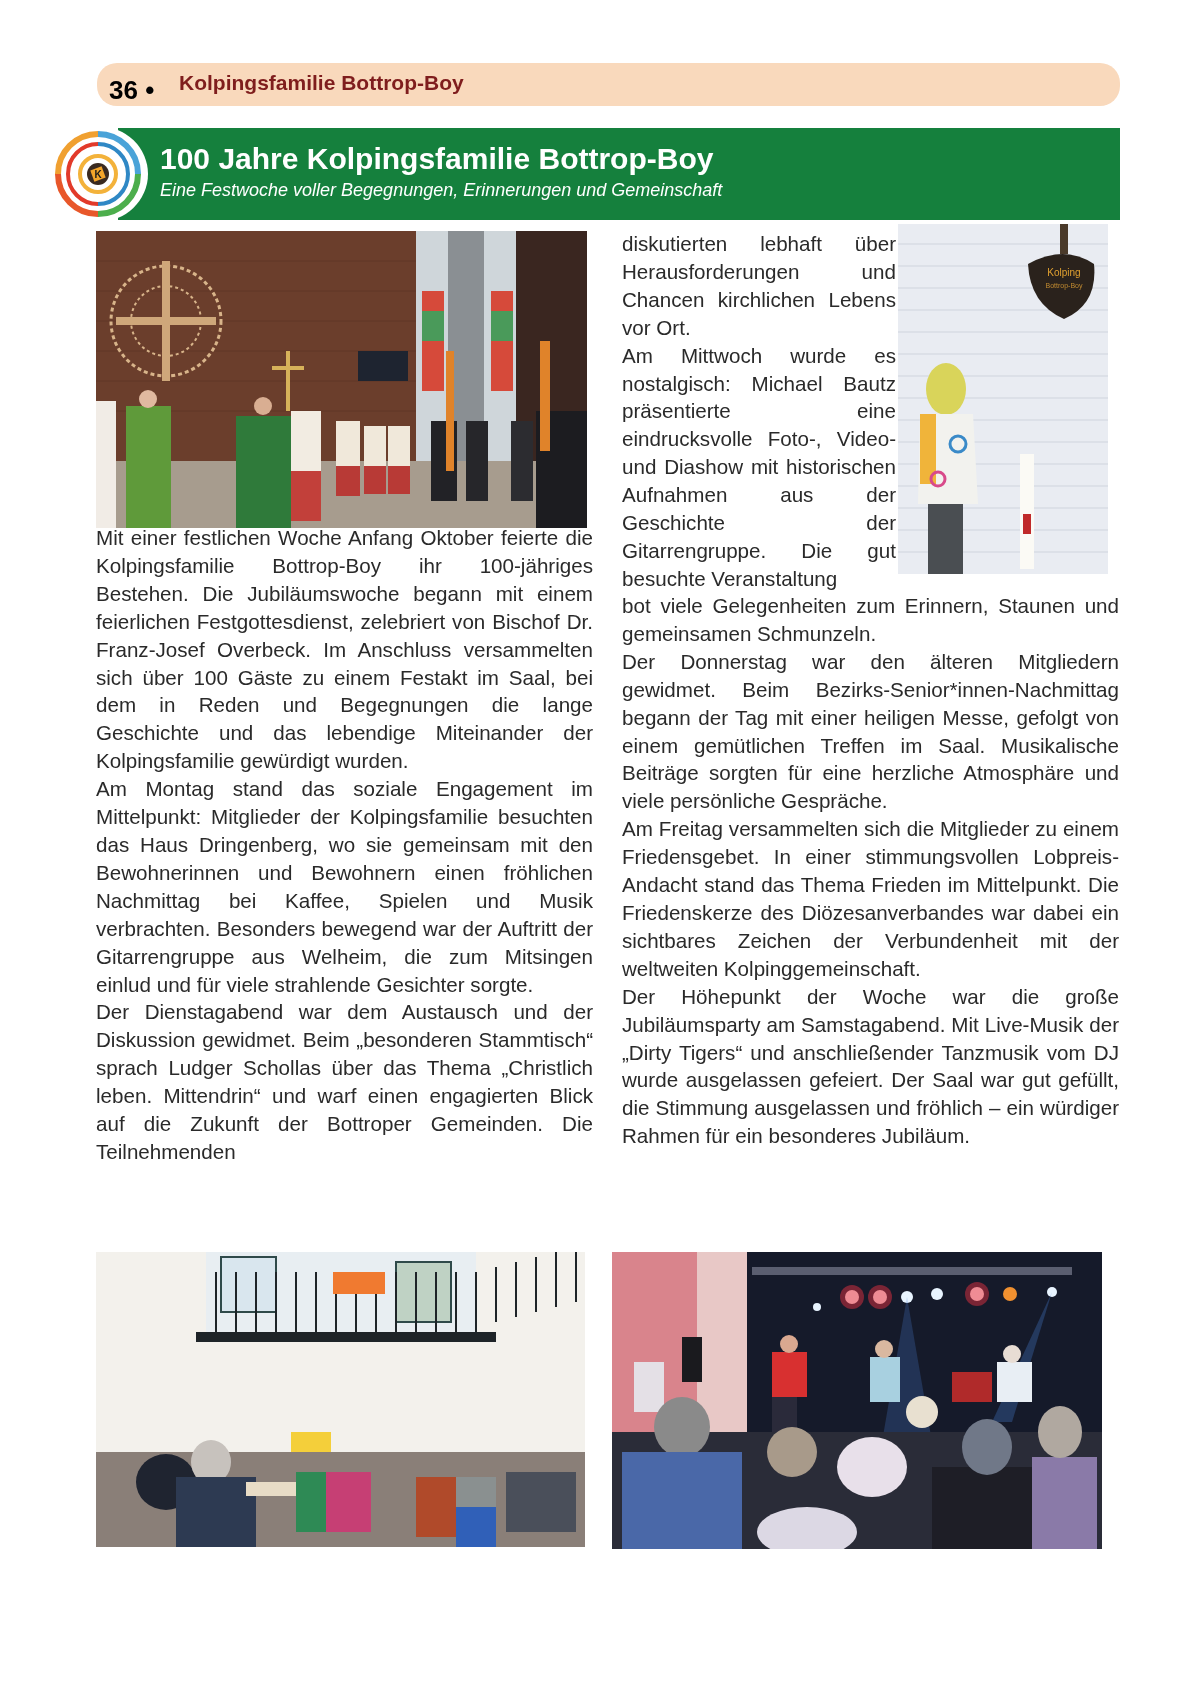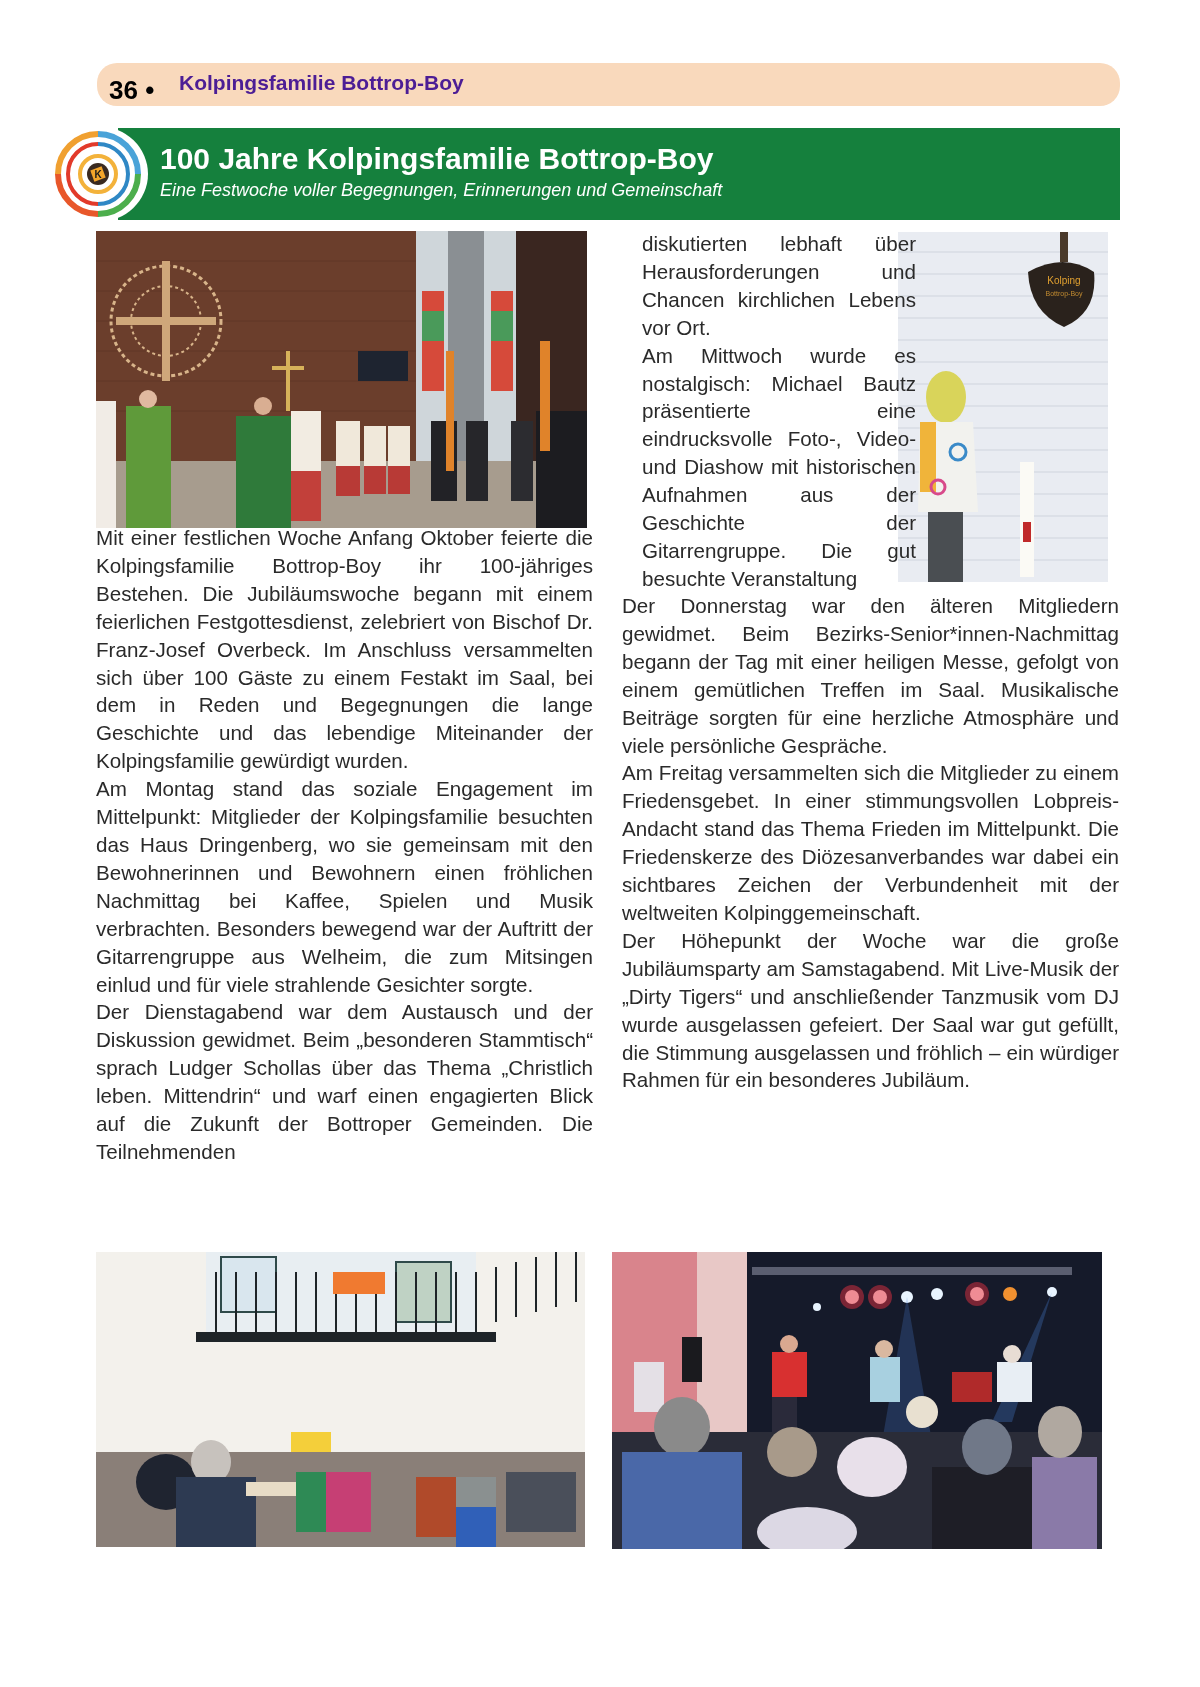--- a/index.html
+++ b/index.html
@@ -2,38 +2,38 @@
 <html><head>
 <meta charset="utf-8">
 <style>
   html, body { margin: 0; padding: 0; background: #ffffff; }
   body { width: 1200px; height: 1687px; position: relative; overflow: hidden;
          font-family: "Liberation Sans", sans-serif; color: #2a2a2a; }
 
   .pagebar { position: absolute; left: 97px; top: 63px; width: 1023px; height: 43px;
              background: #f9d9bc; border-radius: 20px; }
   .pagenum { position: absolute; left: 12px; top: 12px; font-size: 26px; font-weight: bold; color: #000000; }
-  .section { position: absolute; left: 82px; top: 8px; font-size: 21px; font-weight: bold; color: #4c1d95; }
+  .section { position: absolute; left: 82px; top: 8px; font-size: 21px; font-weight: bold; color: #7f1d1d; }
 
   .banner { position: absolute; left: 118px; top: 128px; width: 1002px; height: 92px;
             background: #15803d; }
   .banner-title { position: absolute; left: 42px; top: 14px; font-size: 30px; font-weight: bold; color: #ffffff; white-space: nowrap; }
   .banner-sub { position: absolute; left: 42px; top: 52px; font-size: 18px; font-style: italic; color: #ffffff; white-space: nowrap; }
 
   .logo { position: absolute; left: 48px; top: 126px; width: 100px; height: 96px; border-radius: 50%;
           background: #ffffff; }
   .logo svg { width: 100%; height: 100%; }
 
   .photo { position: absolute; overflow: hidden; }
   .photo svg { width: 100%; height: 100%; display: block; }
 
   .col { position: absolute; font-size: 20.6px; line-height: 27.9px; text-align: justify; color: #2a2a2a; }
   .col p { margin: 0; }
   .col-left { left: 96px; top: 524px; width: 497px; }
-  .col-right-narrow { left: 642px; top: 230px; width: 274px; }
+  .col-right-narrow { left: 622px; top: 230px; width: 274px; }
   .col-right-wide { left: 622px; top: 592px; width: 497px; }
 </style>
 </head>
 <body>
 
 <div class="pagebar">
   <span class="pagenum">36 •</span>
   <span class="section">Kolpingsfamilie Bottrop-Boy</span>
 </div>
 
@@ -100,21 +100,21 @@
     <rect x="335" y="190" width="26" height="80" fill="#222226"></rect>
     <rect x="370" y="190" width="22" height="80" fill="#26262a"></rect>
     <rect x="415" y="190" width="22" height="80" fill="#2c2c30"></rect>
     <rect x="440" y="180" width="51" height="117" fill="#1c1c20"></rect>
     <rect x="350" y="120" width="8" height="120" fill="#e0832a"></rect>
     <rect x="444" y="110" width="10" height="110" fill="#e0832a"></rect>
     <rect x="0" y="170" width="20" height="127" fill="#f1ece6"></rect>
   </svg>
 </div>
 
-<div class="photo" style="left:898px; top:232px; width:210px; height:350px;">
+<div class="photo" style="left:898px; top:224px; width:210px; height:350px;">
   <svg viewBox="0 0 210 350" preserveAspectRatio="none">
     <rect width="210" height="350" fill="#e9ecf2"></rect>
     <g stroke="#cfd4dd" stroke-width="1">
       <line x1="0" y1="20" x2="210" y2="20"></line>
         <line x1="0" y1="42" x2="210" y2="42"></line>
       <line x1="0" y1="64" x2="210" y2="64"></line>
         <line x1="0" y1="86" x2="210" y2="86"></line>
       <line x1="0" y1="108" x2="210" y2="108"></line>
         <line x1="0" y1="130" x2="210" y2="130"></line>
       <line x1="0" y1="152" x2="210" y2="152"></line>
@@ -147,20 +147,21 @@
   <p>Am Montag stand das soziale Engagement im Mittelpunkt: Mitglieder der Kolpingsfamilie besuchten das Haus Dringenberg, wo sie gemeinsam mit den Bewohnerinnen und Bewohnern einen fröhlichen Nachmittag bei Kaffee, Spielen und Musik verbrachten. Besonders bewegend war der Auftritt der Gitarrengruppe aus Welheim, die zum Mitsingen einlud und für viele strahlende Gesichter sorgte.</p>
   <p>Der Dienstagabend war dem Austausch und der Diskussion gewidmet. Beim „besonderen Stammtisch“ sprach Ludger Schollas über das Thema „Christlich leben. Mittendrin“ und warf einen engagierten Blick auf die Zukunft der Bottroper Gemeinden. Die Teilnehmenden</p>
 </div>
 
 <div class="col col-right-narrow">
   <p>diskutierten lebhaft über Herausforderungen und Chancen kirchlichen Lebens vor Ort.</p>
   <p>Am Mittwoch wurde es nostalgisch: Michael Bautz präsentierte eine eindrucksvolle Foto-, Video- und Diashow mit historischen Aufnahmen aus der Geschichte der Gitarrengruppe. Die gut besuchte Veranstaltung</p>
 </div>
 
 <div class="col col-right-wide">
+  <p>bot viele Gelegenheiten zum Erinnern, Staunen und gemeinsamen Schmunzeln.</p>
   <p>Der Donnerstag war den älteren Mitgliedern gewidmet. Beim Bezirks-Senior*innen-Nachmittag begann der Tag mit einer heiligen Messe, gefolgt von einem gemütlichen Treffen im Saal. Musikalische Beiträge sorgten für eine herzliche Atmosphäre und viele persönliche Gespräche.</p>
   <p>Am Freitag versammelten sich die Mitglieder zu einem Friedensgebet. In einer stimmungsvollen Lobpreis-Andacht stand das Thema Frieden im Mittelpunkt. Die Friedenskerze des Diözesanverbandes war dabei ein sichtbares Zeichen der Verbundenheit mit der weltweiten Kolpinggemeinschaft.</p>
   <p>Der Höhepunkt der Woche war die große Jubiläumsparty am Samstagabend. Mit Live-Musik der „Dirty Tigers“ und anschließender Tanzmusik vom DJ wurde ausgelassen gefeiert. Der Saal war gut gefüllt, die Stimmung ausgelassen und fröhlich – ein würdiger Rahmen für ein besonderes Jubiläum.</p>
 </div>
 
 <div class="photo" style="left:96px; top:1252px; width:489px; height:295px;">
   <svg viewBox="0 0 489 295" preserveAspectRatio="none">
     <rect width="489" height="295" fill="#f3f1ec"></rect>
     <rect x="110" y="0" width="270" height="80" fill="#e8eef2"></rect>
     <rect x="125" y="5" width="55" height="55" fill="#d9e6ee" stroke="#2f4a4a" stroke-width="2"></rect>

